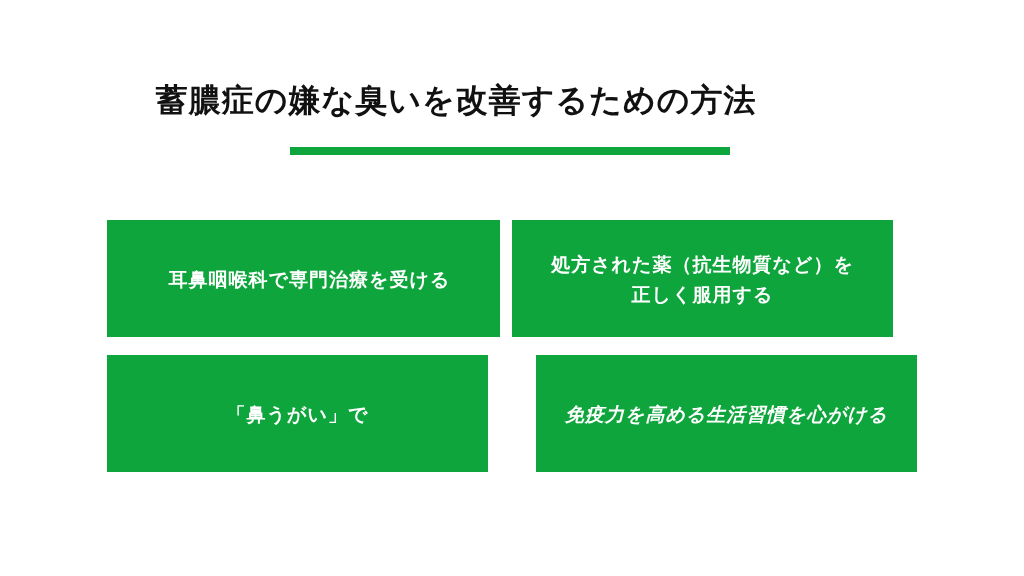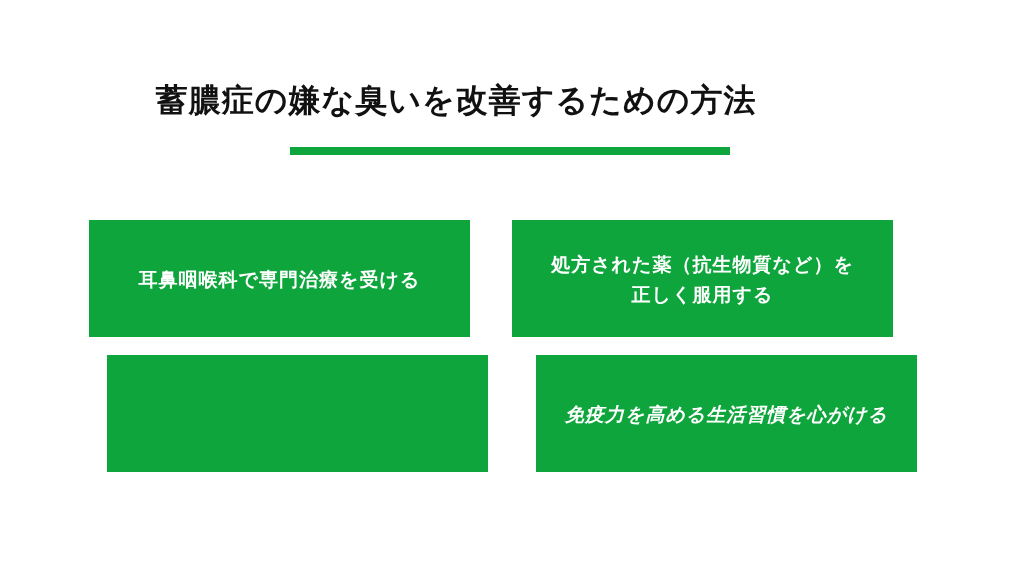--- a/index.html
+++ b/index.html
@@ -13,21 +13,21 @@
   }
   .underline {
     position: absolute; left: 290px; top: 147px; width: 440px; height: 8px; background: #0ea53c;
   }
   .card {
     position: absolute; width: 381px; height: 117px; background: #0ea53c;
     display: flex; align-items: center; justify-content: center; text-align: center;
     color: #ffffff; font-size: 19px; font-weight: bold; line-height: 30px; letter-spacing: 1px;
   }
   .card span { display: block; }
-  #c1 { left: 89px; top: 220px; }
+  #c1 { left: 107px; top: 220px; padding-left: 12px; }
   #c2 { left: 512px; top: 220px; }
   #c3 { left: 107px; top: 355px; }
   #c4 { left: 536px; top: 355px; font-style: italic; }
 </style>
 </head>
 <body>
 
 <div class="title">蓄膿症の嫌な臭いを改善するための方法</div>
 <div class="underline"></div>
 
@@ -39,20 +39,21 @@
 
 <div class="card" id="c2">
   <div>
     <span>処方された薬（抗生物質など）を</span>
     <span>正しく服用する</span>
   </div>
 </div>
 
 <div class="card" id="c3">
   <div>
+    <span>「鼻うがい」で</span>
   </div>
 </div>
 
 <div class="card" id="c4">
   <div>
     <span>免疫力を高める生活習慣を心がける</span>
   </div>
 </div>
 
 </body></html>

